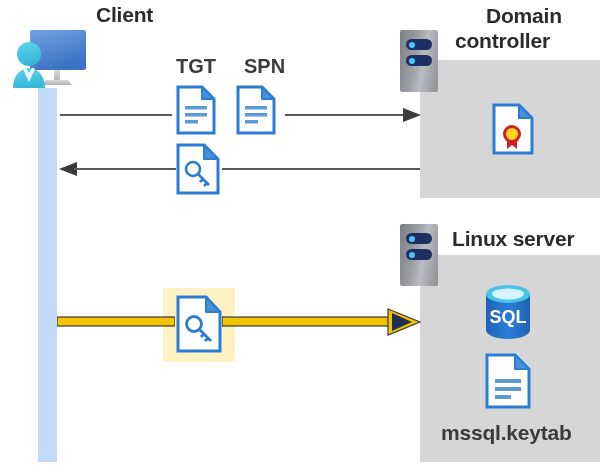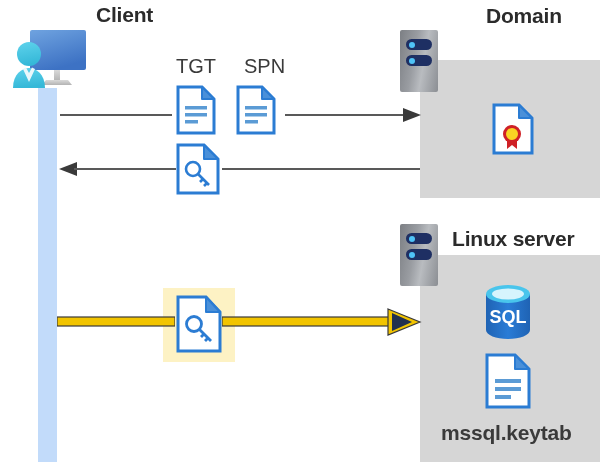--- a/index.html
+++ b/index.html
@@ -6,21 +6,21 @@
   body{
     width:600px;height:468px;background:#ffffff;
     font-family:"Liberation Sans", sans-serif;
     -webkit-font-smoothing:antialiased;
   }
   .canvas{position:relative;width:600px;height:468px;overflow:hidden;background:#fff;}
 
   
   .lbl{position:absolute;color:#2b2b2b;}
   .title-bold{font-weight:bold;font-size:21px;line-height:25px;letter-spacing:-0.2px;}
-  .doc-label{font-size:20px;color:#3a3a3a;font-weight:normal;}
+  .doc-label{font-size:20px;color:#3a3a3a;font-weight:bold;}
   .file-label{font-size:21px;color:#3a3a3a;font-weight:bold;letter-spacing:-0.2px;}
 
   
   .lifeline{position:absolute;left:38px;top:88px;width:19px;height:374px;background:#c2dbfa;}
 
   
   .panel{position:absolute;background:#d6d6d6;}
   #panel-dc{left:420px;top:60px;width:180px;height:138px;}
   #panel-linux{left:420px;top:255px;width:180px;height:207px;}
 
@@ -91,20 +91,21 @@
   <div class="server-ico" style="left:400px;top:30px;">
     <div class="slot">
         <div class="led"></div>
       </div>
     <div class="slot">
         <div class="led"></div>
       </div>
   </div>
 
   <div class="lbl title-bold" style="left:455px;top:3px;margin-left:31px;">Domain</div>
+  <div class="lbl title-bold" style="left:455px;top:28px;">controller</div>
 
   <div class="docico" style="left:492px;top:103px;">
     <svg width="42" height="52" viewBox="0 0 42 52">
       <path d="M2 2 H27 L40 15 V50 H2 Z" fill="#ffffff" stroke="#2b7cd3" stroke-width="3"></path>
       <path d="M27 2 L40 15 H27 Z" fill="#4a90d9" stroke="#2b7cd3" stroke-width="2" stroke-linejoin="round"></path>
 
       <path d="M15 34 L15 46 L20 42 L25 46 L25 34 Z" fill="#cf2026"></path>
       <circle cx="20" cy="31" r="9" fill="#cf2026"></circle>
       <circle cx="20" cy="31" r="6" fill="#f9d423"></circle>
     </svg>

